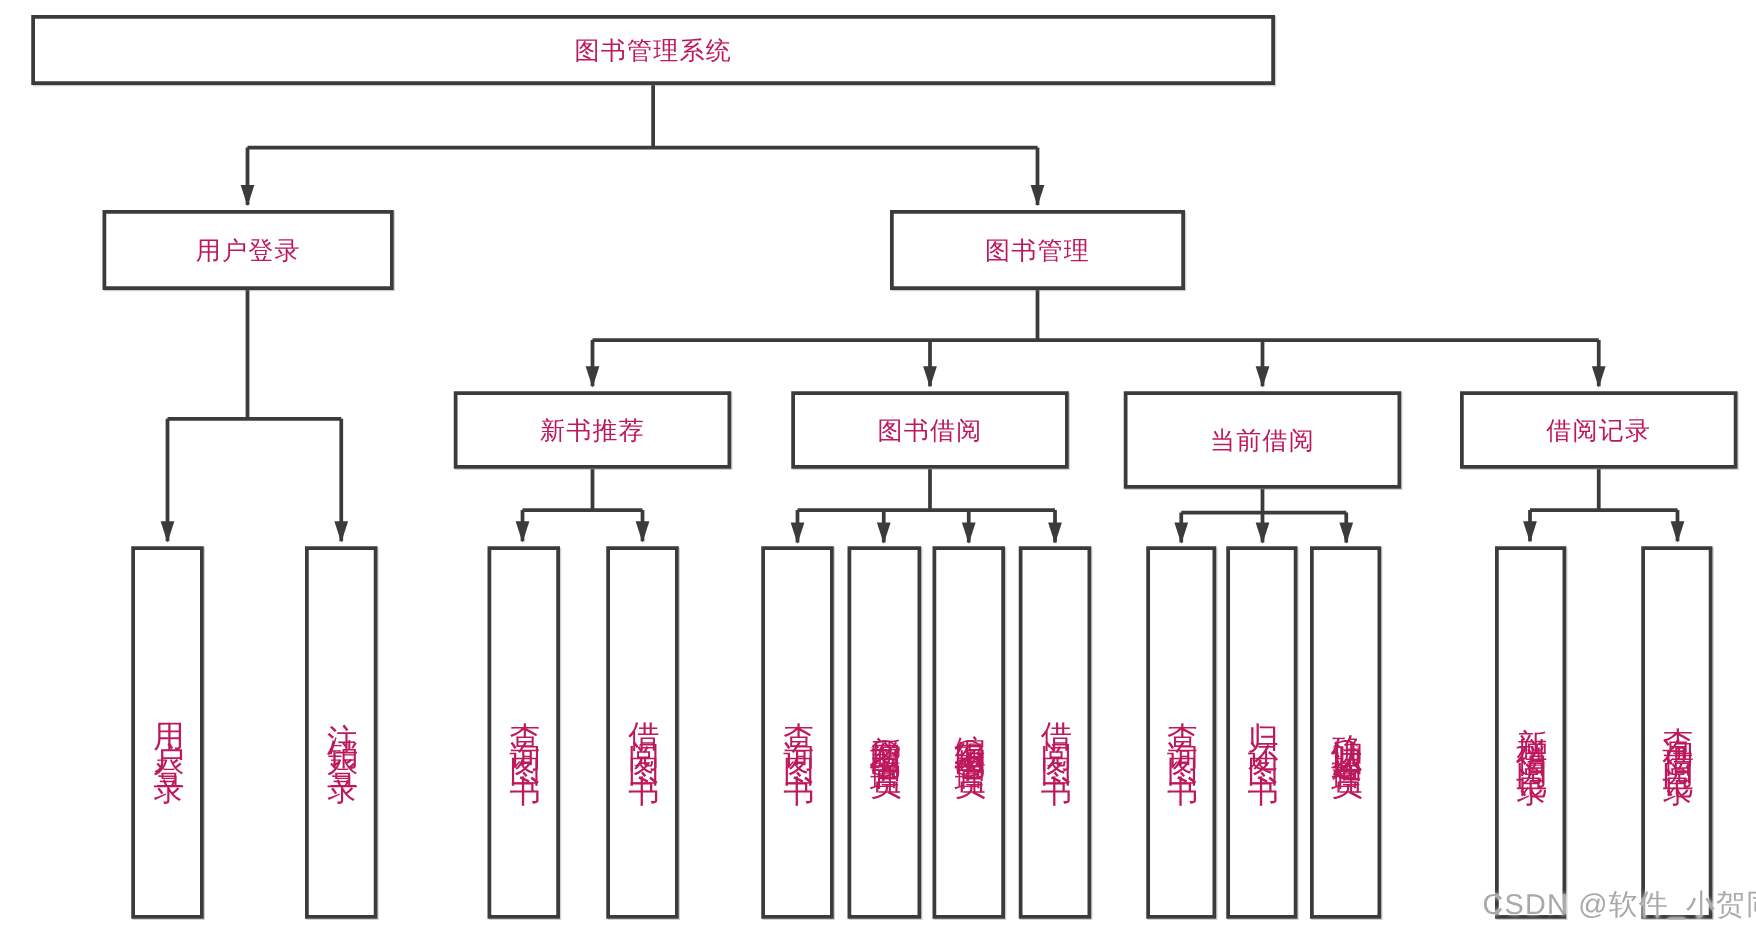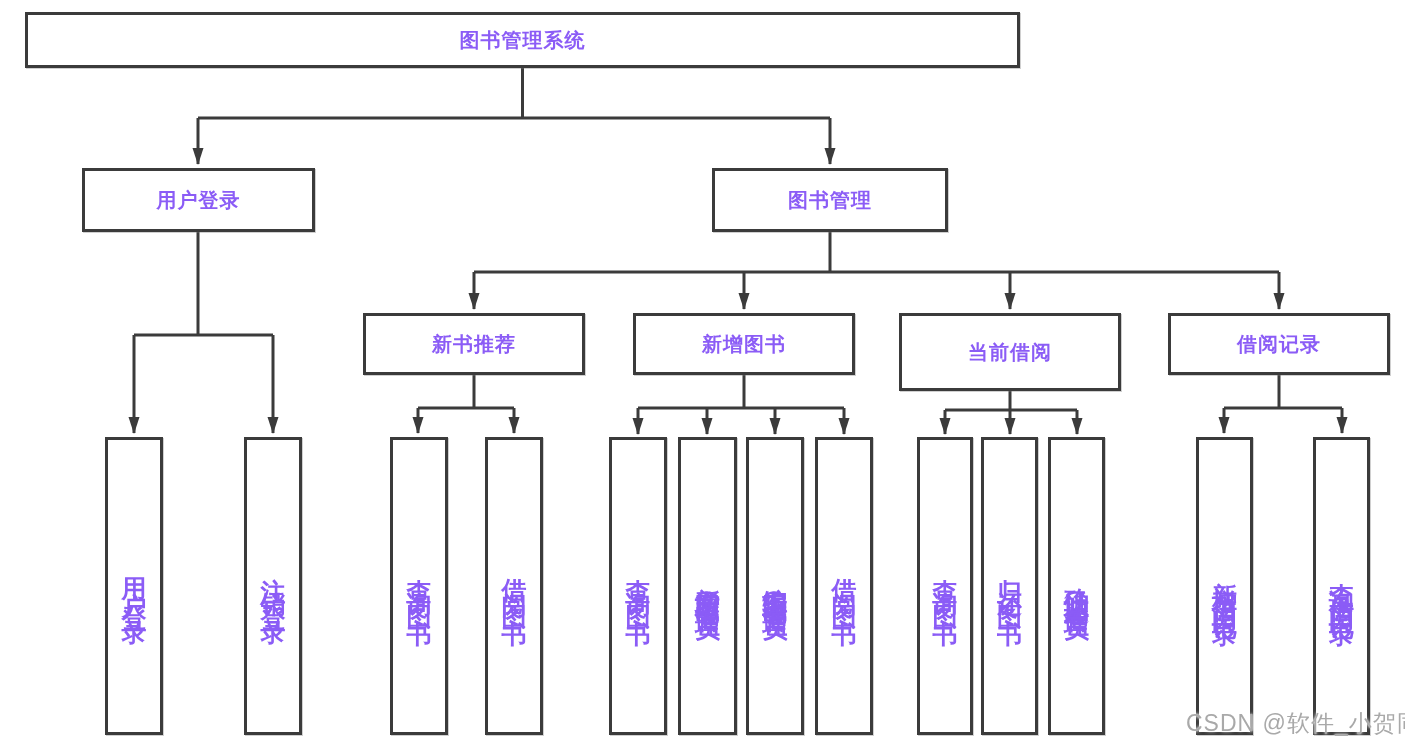--- a/index.html
+++ b/index.html
@@ -15,27 +15,26 @@
     position: absolute;
     left: 0; top: 0;
     width: 1405px; height: 747px;
     pointer-events: none;
   }
   .node {
     position: absolute;
     box-sizing: border-box;
     background: #ffffff;
     border: 3px solid #3b3b3b;
-    color: #8b5cf6;
+    color: #be185d;
     display: flex;
     align-items: center;
     justify-content: center;
     box-shadow: 1px 1px 0 rgba(120,120,120,0.35);
     z-index: 2;
-    font-weight: bold;
   }
   .node.h {
     font-size: 20px;
     letter-spacing: 1px;
     white-space: nowrap;
   }
   .node.v {
     writing-mode: vertical-rl;
     text-orientation: mixed;
     font-size: 25px;
@@ -107,21 +106,21 @@
       <path d="M1342 408 V433" marker-end="url(#arrow)"></path>
     </g>
   </svg>
 
   <div class="node h" style="left:25px; top:12px; width:995px; height:56px;">图书管理系统</div>
 
   <div class="node h" style="left:82px; top:168px; width:233px; height:64px;">用户登录</div>
   <div class="node h" style="left:712px; top:168px; width:236px; height:64px;">图书管理</div>
 
   <div class="node h" style="left:363px; top:313px; width:222px; height:62px;">新书推荐</div>
-  <div class="node h" style="left:633px; top:313px; width:222px; height:62px;">新增图书</div>
+  <div class="node h" style="left:633px; top:313px; width:222px; height:62px;">图书借阅</div>
   <div class="node h" style="left:899px; top:313px; width:222px; height:78px;">当前借阅</div>
   <div class="node h" style="left:1168px; top:313px; width:222px; height:62px;">借阅记录</div>
 
   <div class="node v" style="left: 105px; top: 437px; width: 58px; height: 298px; letter-spacing: 14px;">用户登录</div>
   <div class="node v" style="left: 244px; top: 437px; width: 58px; height: 298px; letter-spacing: 14px;">注销登录</div>
 
   <div class="node v" style="left: 390px; top: 437px; width: 58px; height: 298px; letter-spacing: 14px;">查询图书</div>
   <div class="node v" style="left: 485px; top: 437px; width: 58px; height: 298px; letter-spacing: 14px;">借阅图书</div>
 
   <div class="node v" style="left: 609px; top: 437px; width: 58px; height: 298px; letter-spacing: 14px;">查询图书</div>

